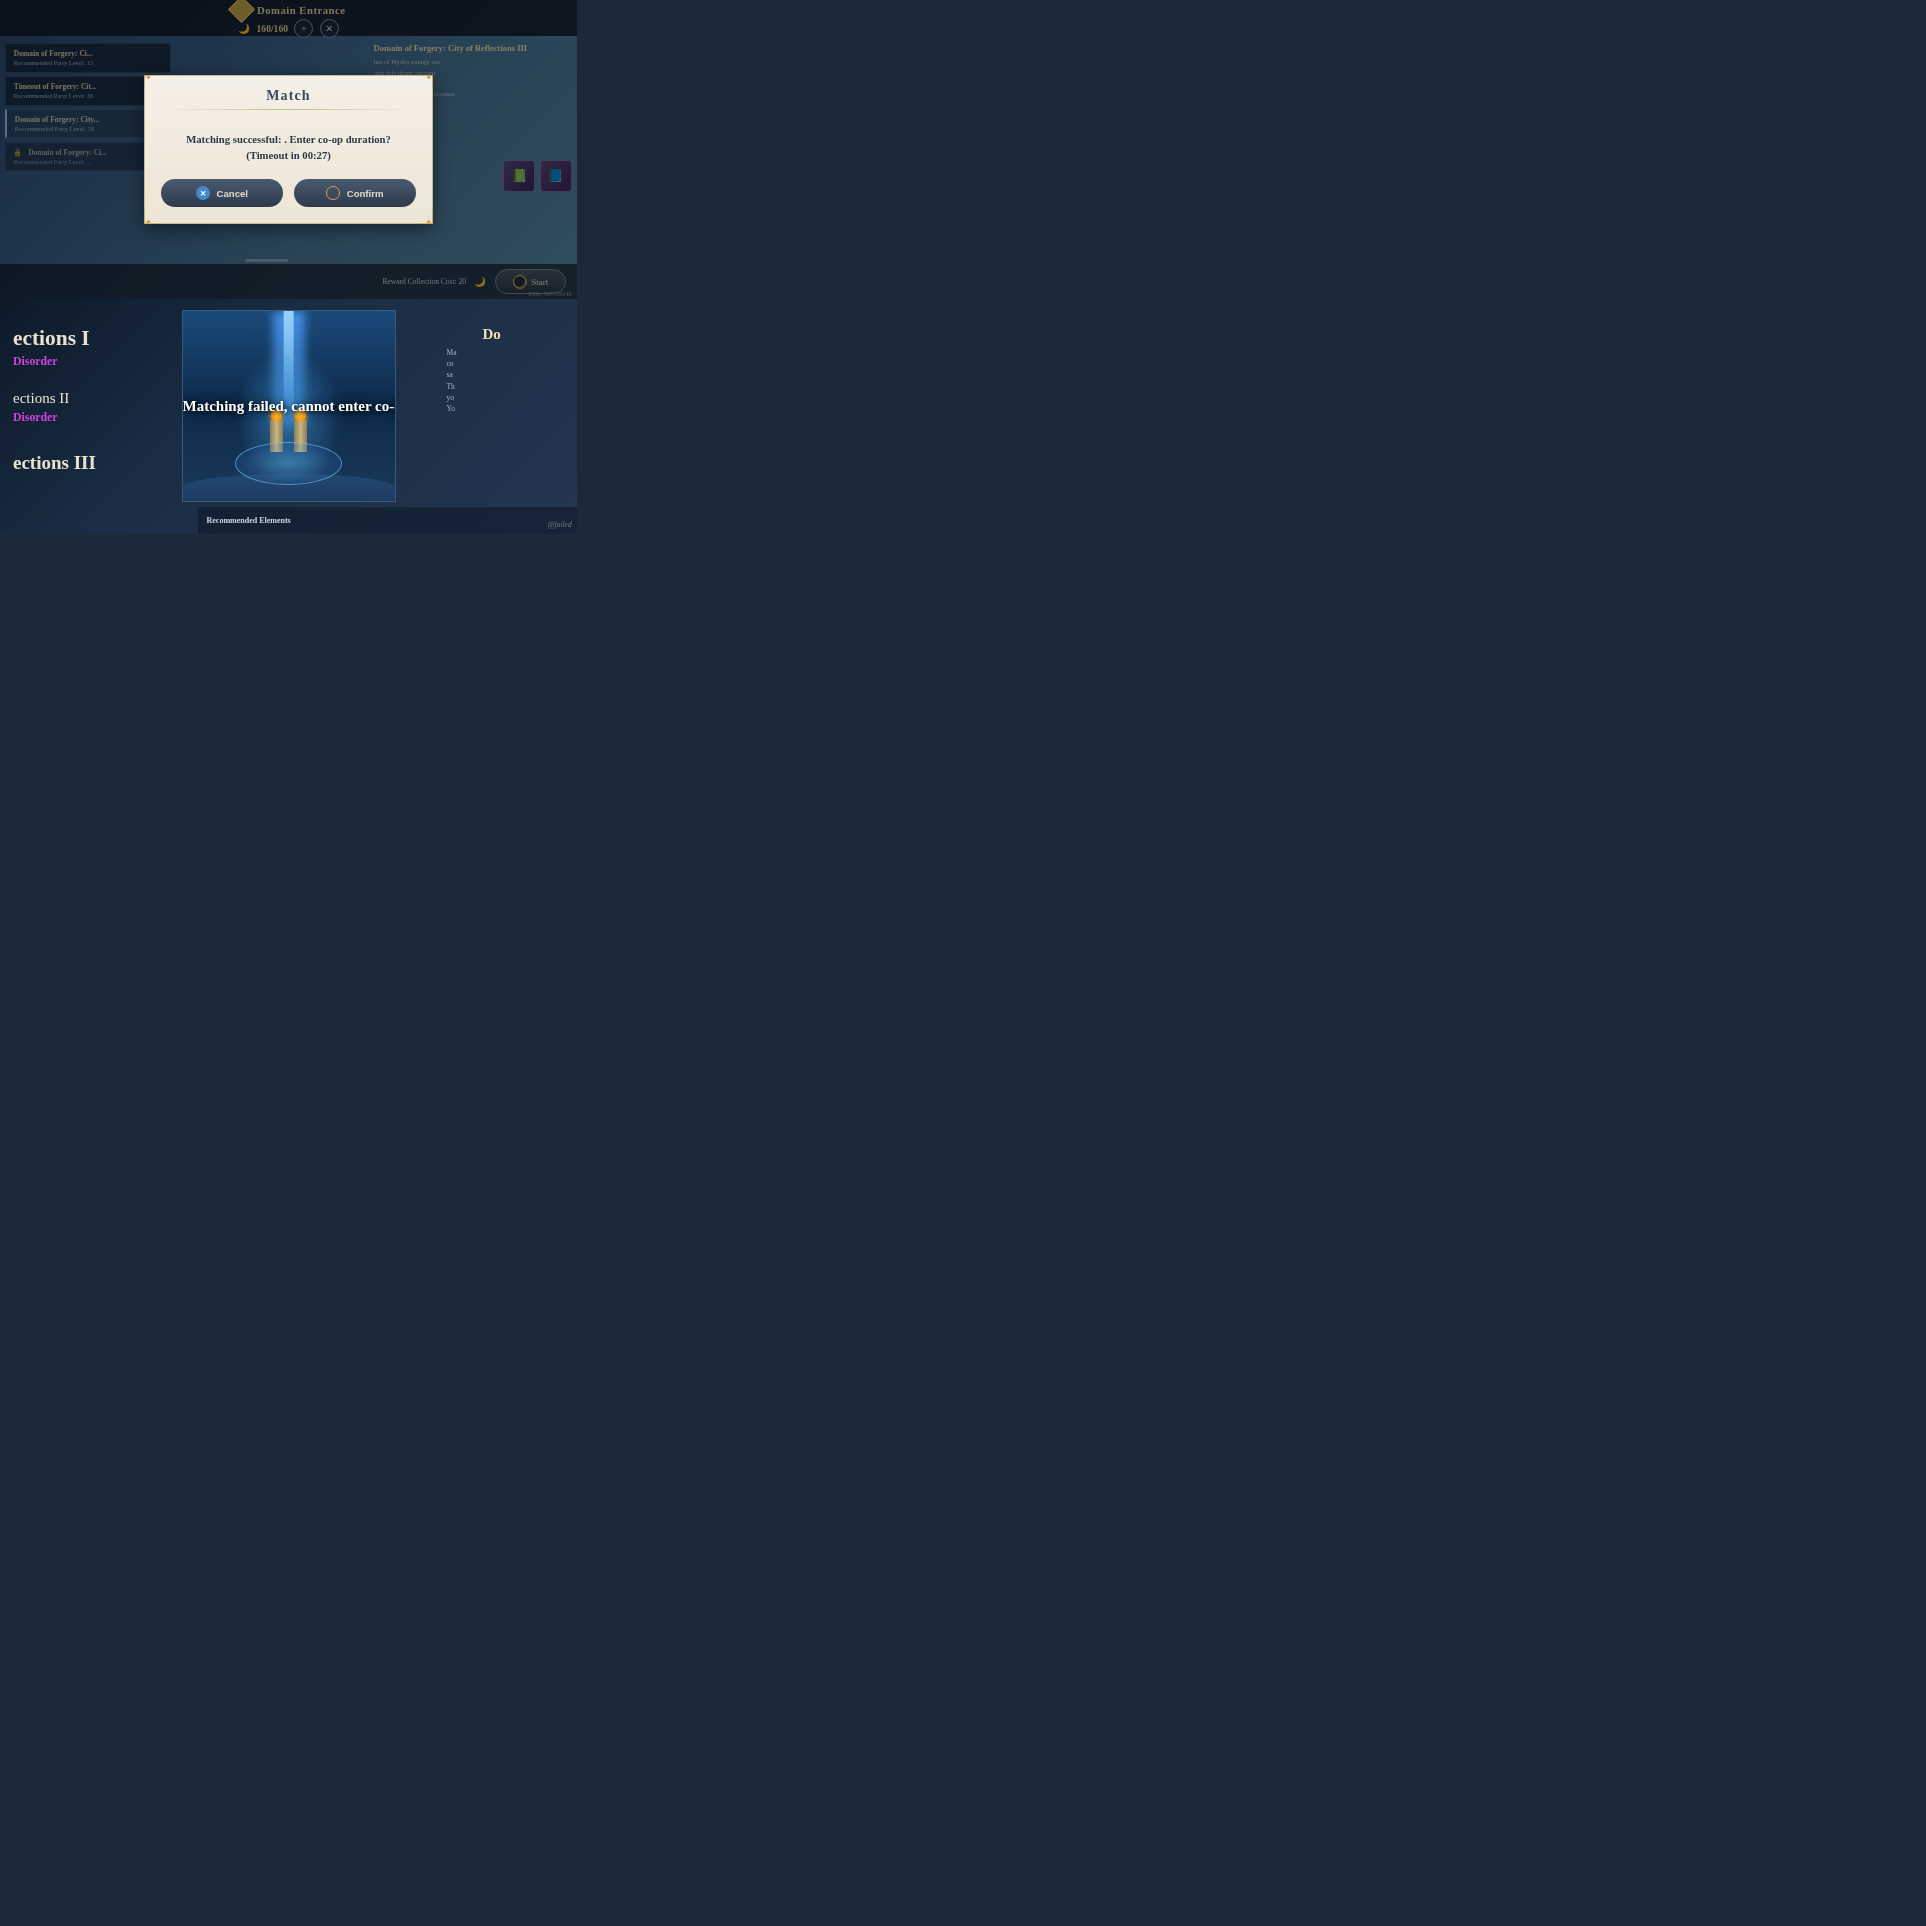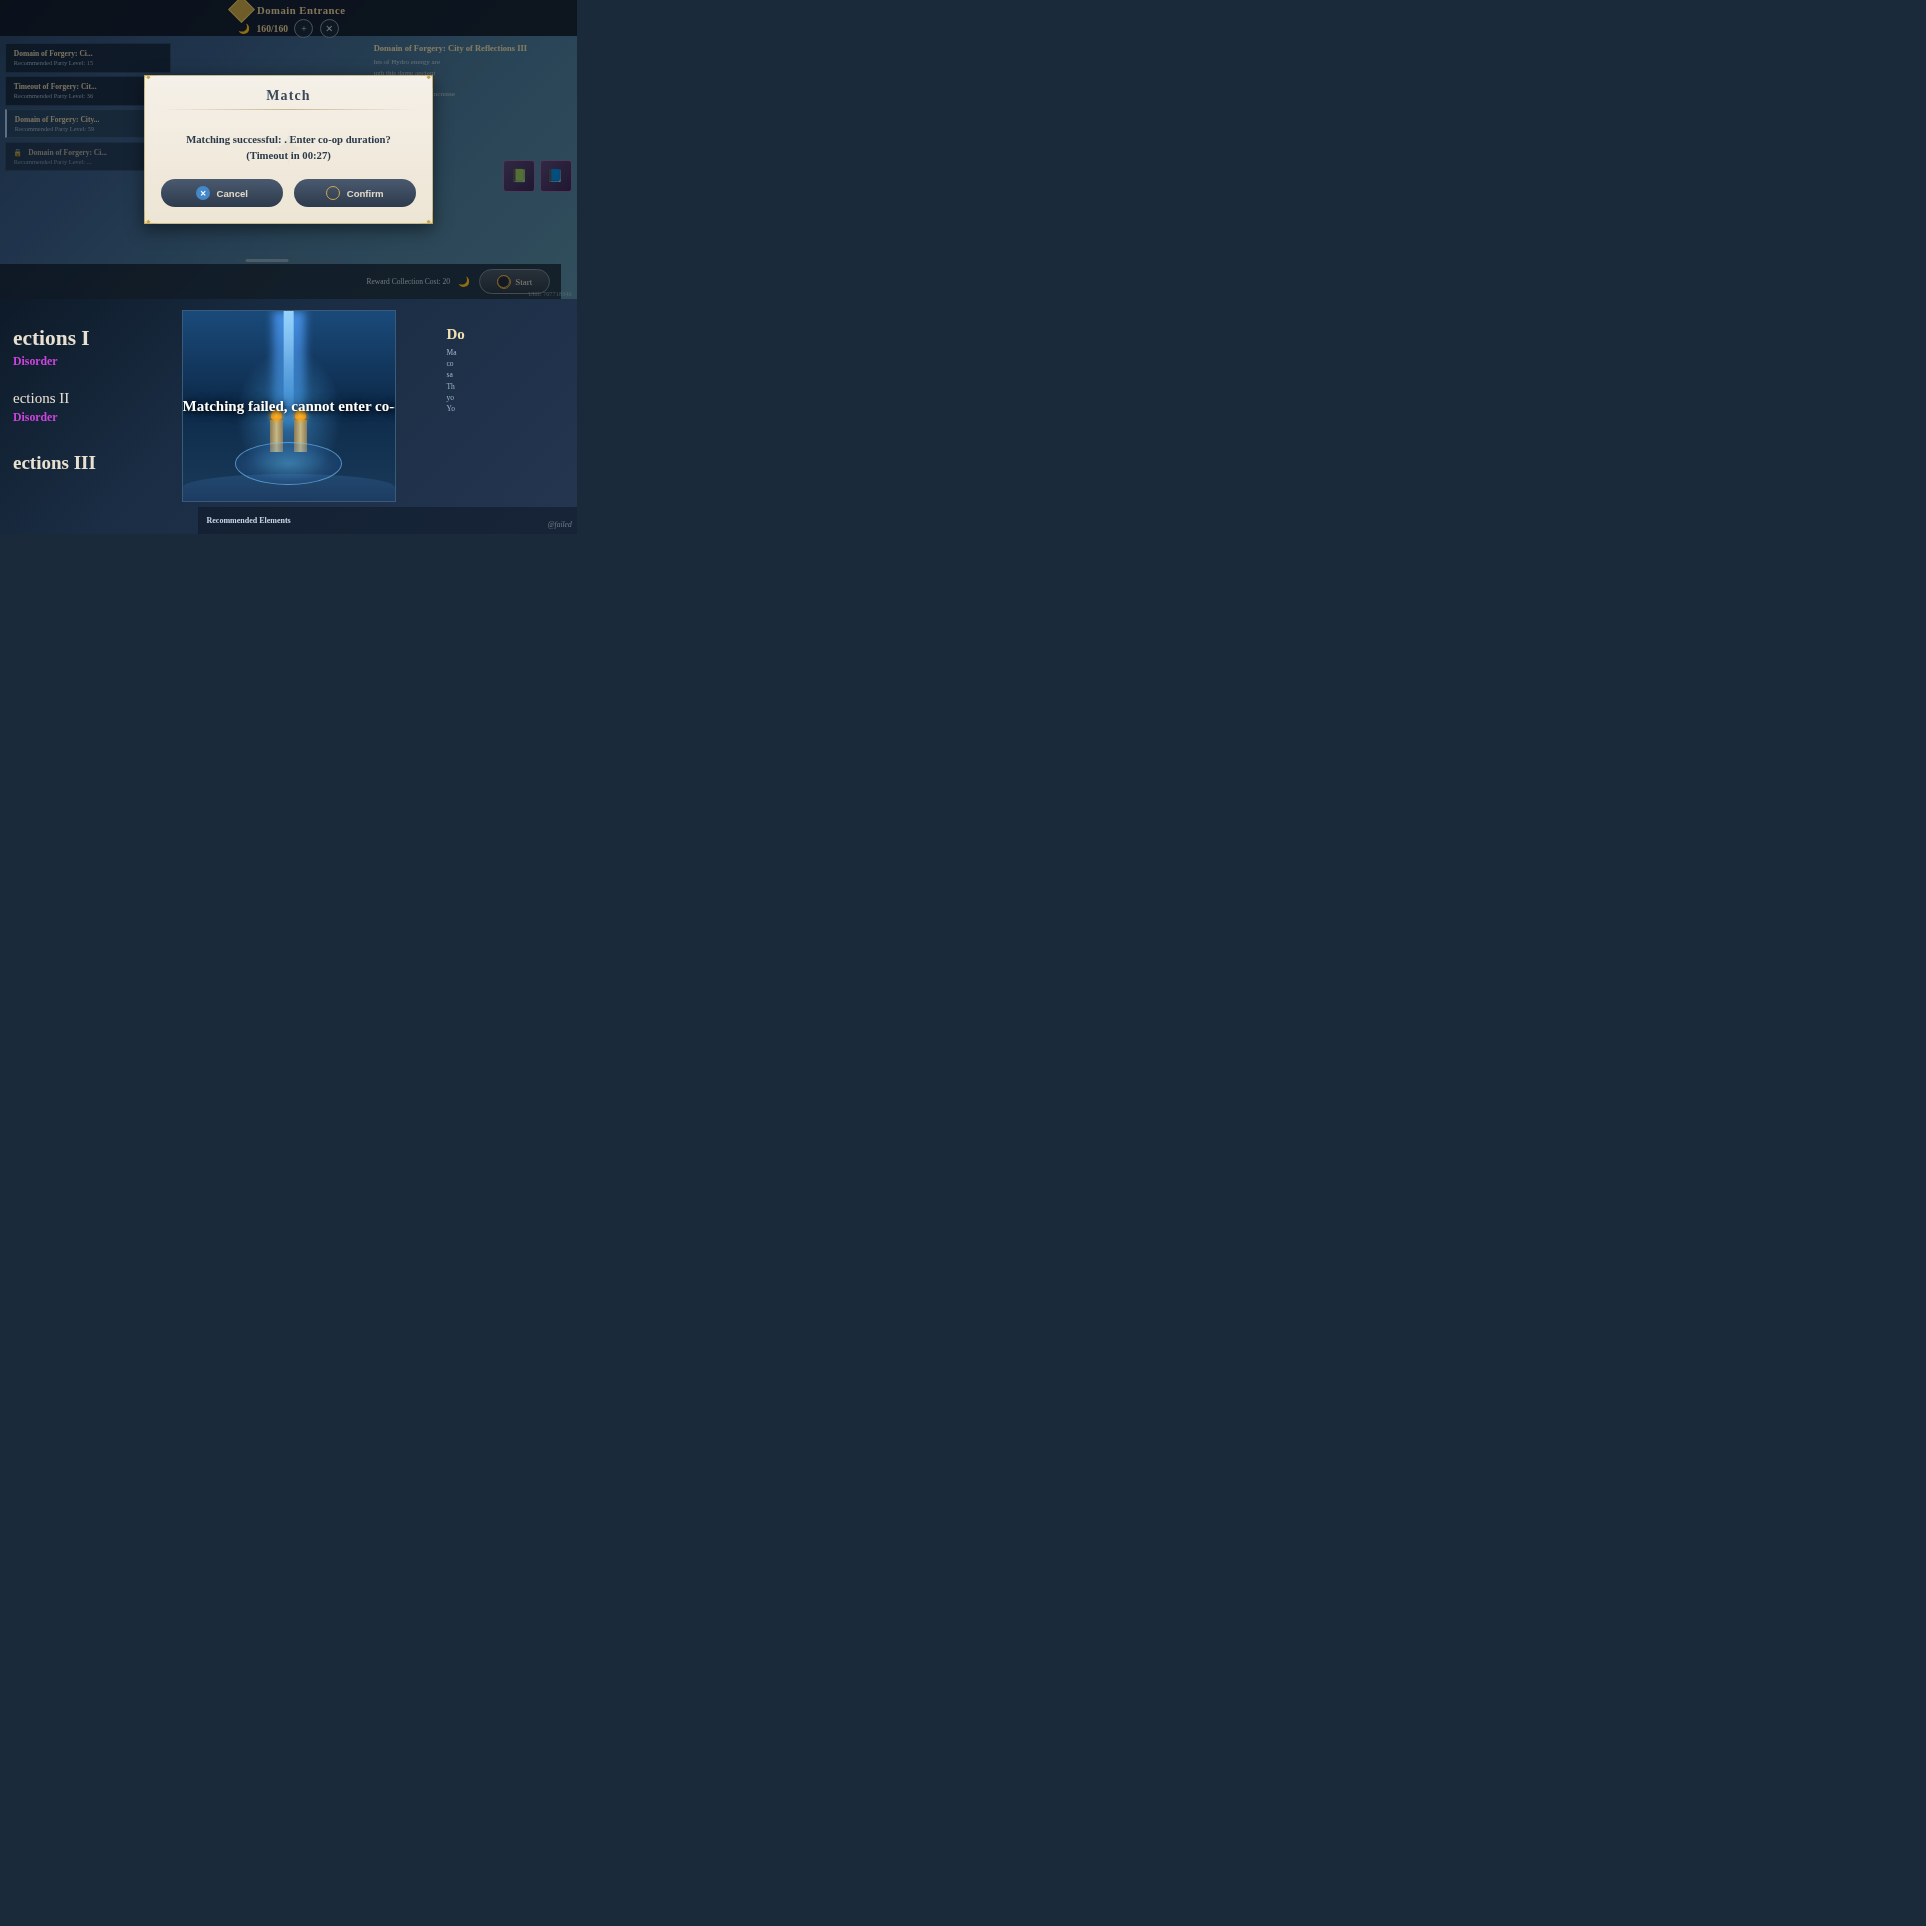--- a/index.html
+++ b/index.html
@@ -167,21 +167,21 @@
       font-size: 7px;
       margin-top: 2.1px;
       font-style: italic;
     }
 
     
     .bottom-bar {
       position: absolute;
       bottom: 0;
       left: 0;
-      right: 16px;
+      right: 0;
       height: 35px;
       background: rgba(15, 25, 40, 0.7);
       display: flex;
       align-items: center;
       justify-content: flex-end;
       padding: 0 10.7px;
       gap: 8.5px;
       z-index: 4;
     }
 
@@ -558,20 +558,21 @@
       right: 0;
       width: 139px;
       padding: 10.7px 8.5px;
       z-index: 3;
     }
 
     .bottom-right-title {
       font-size: 15px;
       font-weight: bold;
       color: #f0e0b0;
+      margin-left: 36px;
     }
 
     .bottom-right-text {
       color: #a0b8c8;
       font-size: 7.5px;
       line-height: 1.5;
       margin-top: 4.3px;
     }
 
     

